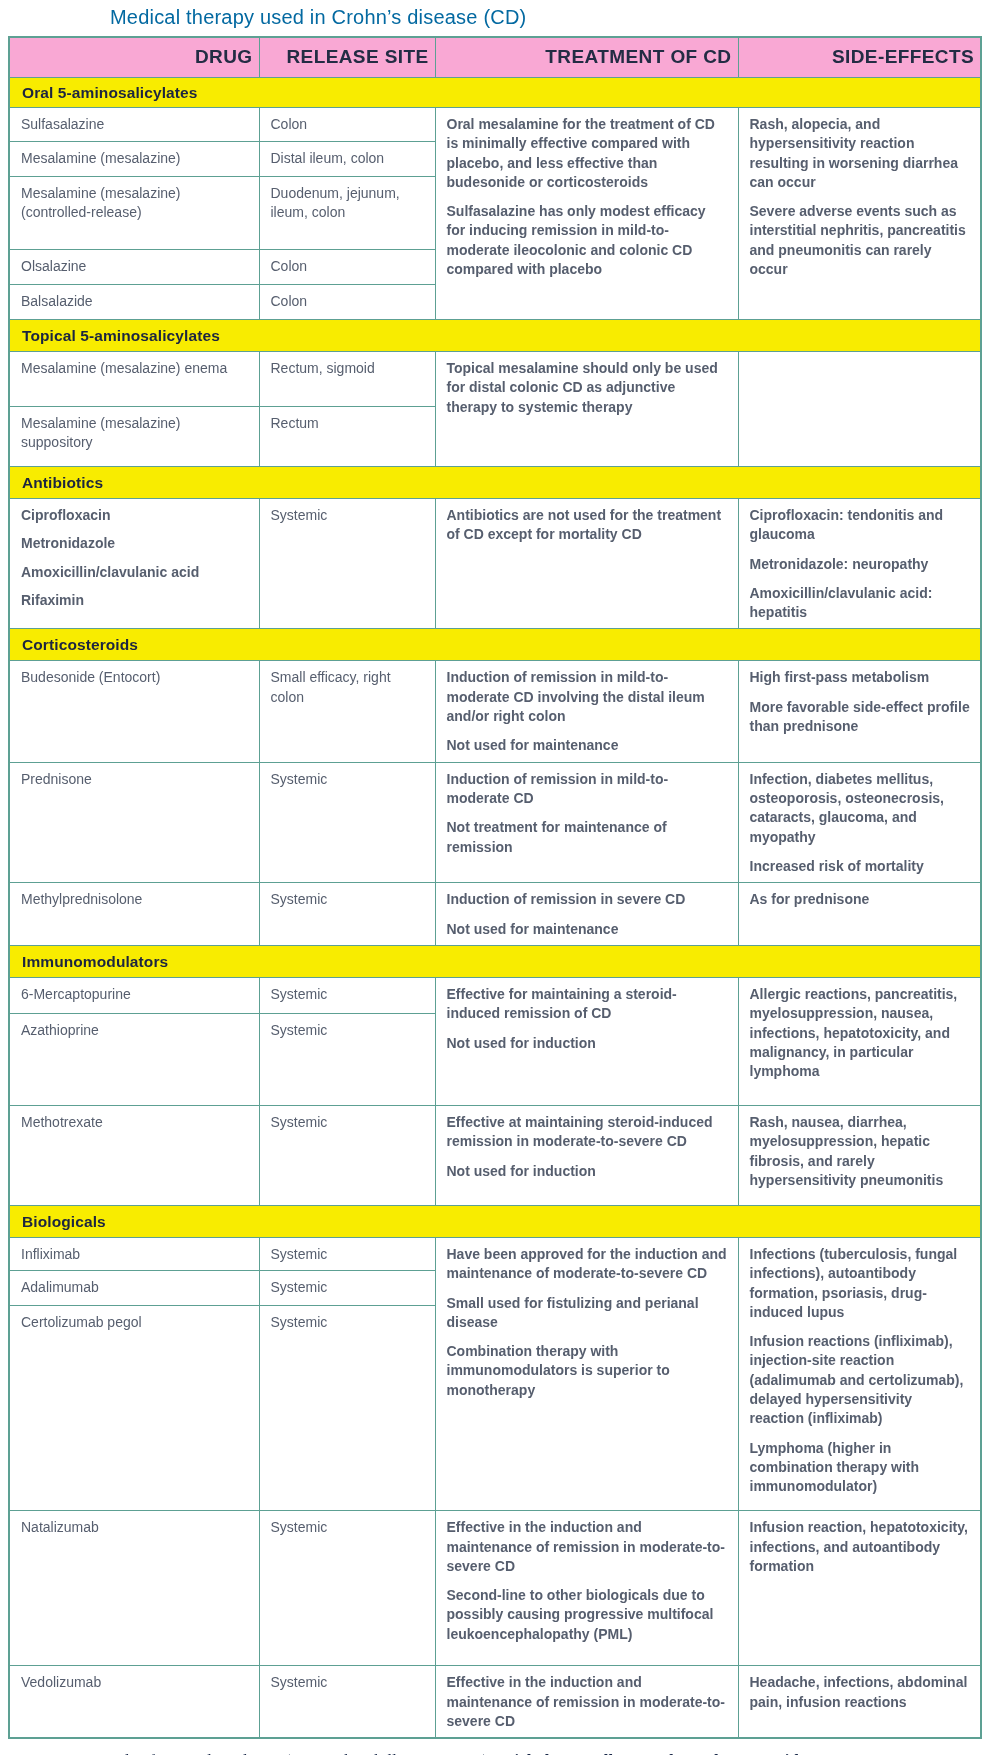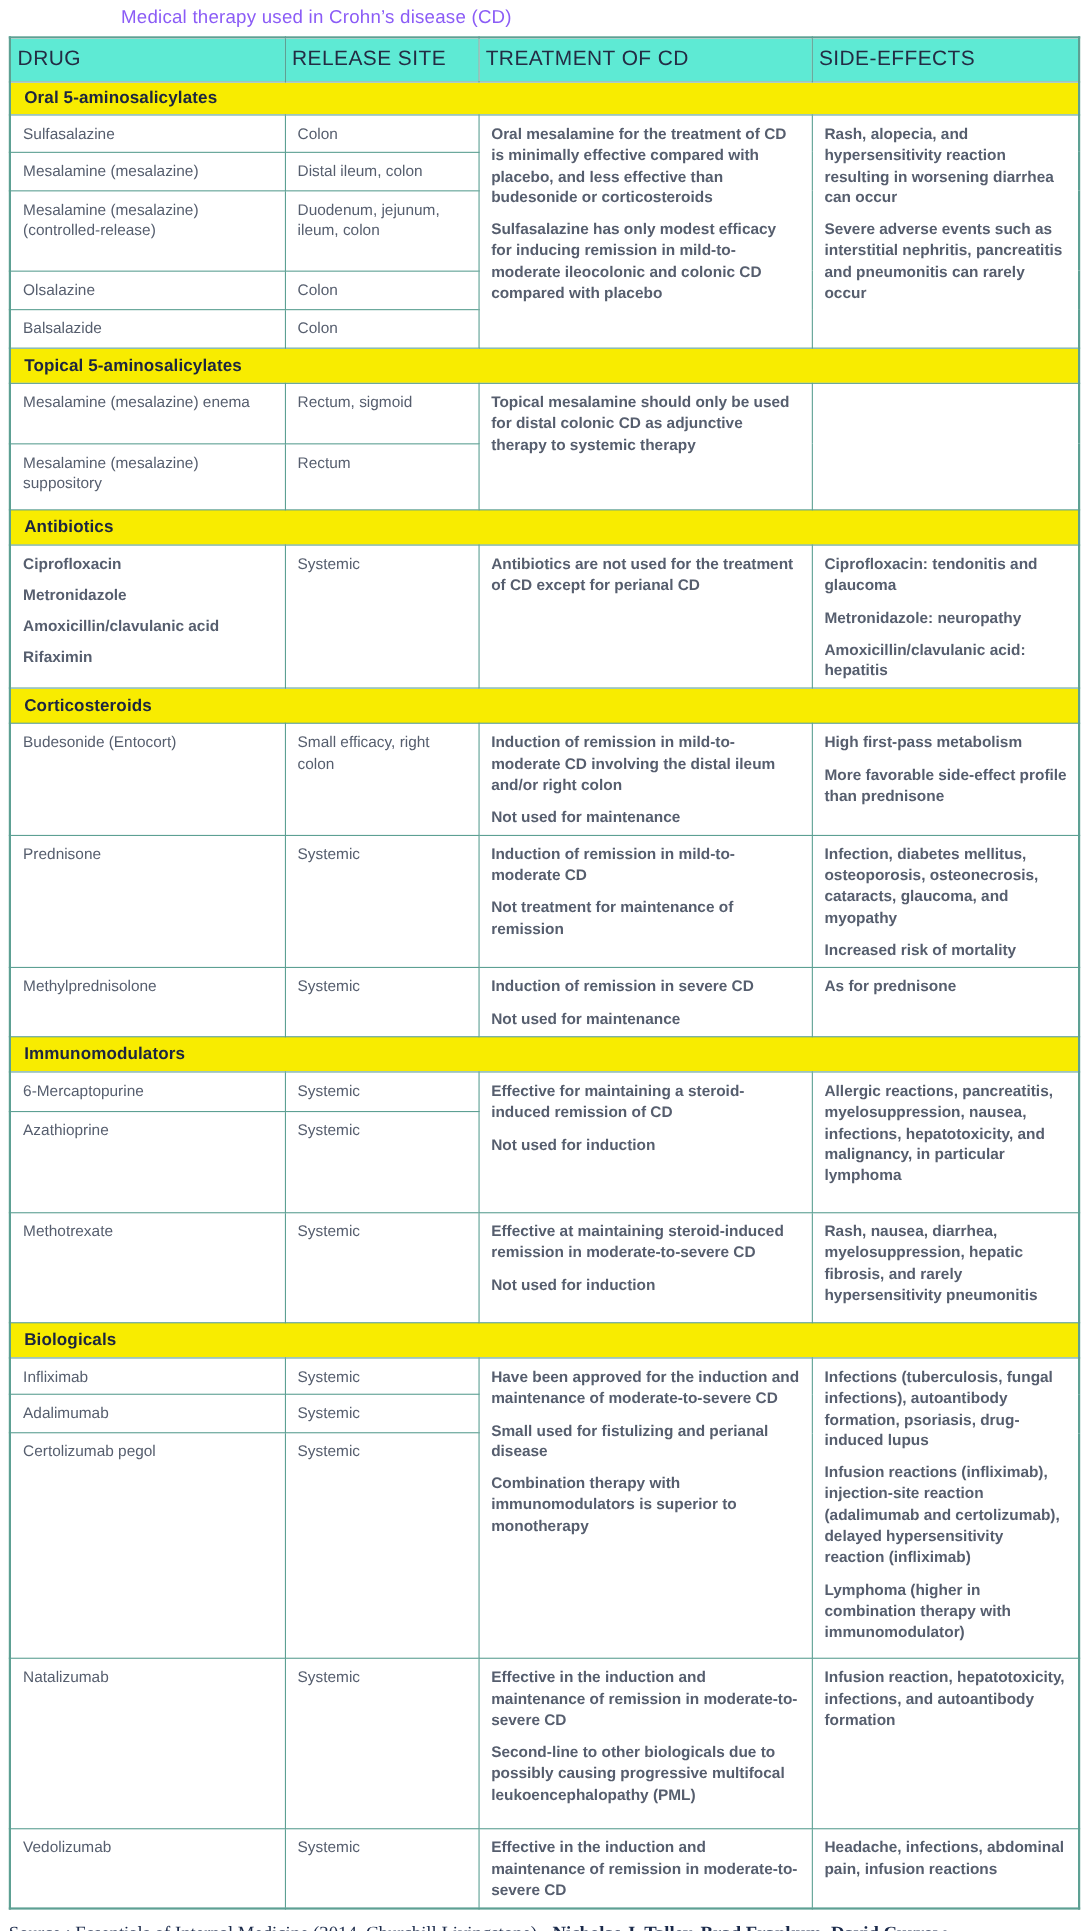--- a/index.html
+++ b/index.html
@@ -4,46 +4,46 @@
 <style>
   * { box-sizing: border-box; }
   html, body { margin: 0; padding: 0; background: #ffffff; }
   body {
     width: 988px;
     font-family: "Liberation Sans", "DejaVu Sans", sans-serif;
     padding: 6px 8px 10px 8px;
   }
   .page-title {
     margin: 0 0 7px 102px;
-    font-size: 17px;
-    color: #8b5cf6;
+    font-size: 20px;
+    color: #0369a1;
     letter-spacing: 0.2px;
   }
   table.therapy {
     width: 972px;
     border-collapse: collapse;
     table-layout: fixed;
     border: 2px solid #5da093;
   }
   table.therapy td, table.therapy th {
     border: 1px solid #5da093;
     vertical-align: top;
     padding: 7px 10px 6px 11px;
     font-size: 14px;
     line-height: 1.38;
     color: #565e6e;
     overflow: hidden;
   }
   table.therapy th {
-    background: #5eead4;
+    background: #f9a8d4;
     color: #232c44;
     font-size: 19px;
-    font-weight: 400;
+    font-weight: 700;
     letter-spacing: 0.4px;
-    text-align: left;
+    text-align: right;
     vertical-align: middle;
     padding: 4px 6px;
   }
   tr.section td {
     background: #f8ec00;
     color: #1c2540;
     font-weight: 700;
     font-size: 15.5px;
     vertical-align: middle;
     padding: 4px 10px 4px 12px;
@@ -134,21 +134,21 @@
   </tr>
   <tr style="height:124px">
     <td class="drug-list">
       <p>Ciprofloxacin</p>
       <p>Metronidazole</p>
       <p>Amoxicillin/clavulanic acid</p>
       <p>Rifaximin</p>
     </td>
     <td>Systemic</td>
     <td>
-      <p>Antibiotics are not used for the treatment of CD except for perianal CD</p>
+      <p>Antibiotics are not used for the treatment of CD except for mortality CD</p>
     </td>
     <td>
       <p>Ciprofloxacin: tendonitis and glaucoma</p>
       <p>Metronidazole: neuropathy</p>
       <p>Amoxicillin/clavulanic acid: hepatitis</p>
     </td>
   </tr>
 
   <tr class="section" style="height:32px">
     <td colspan="4">Corticosteroids</td>

